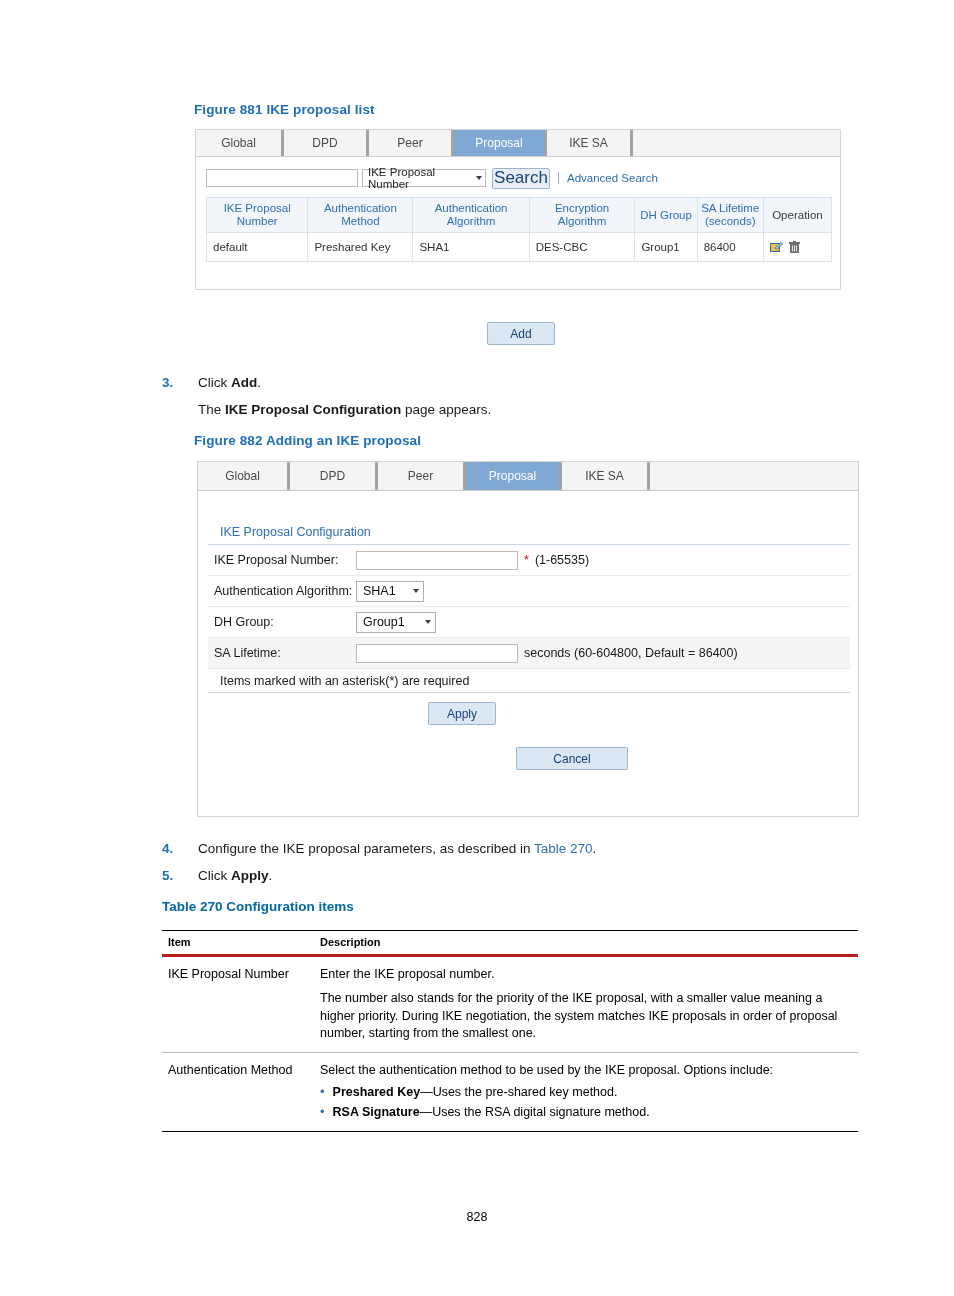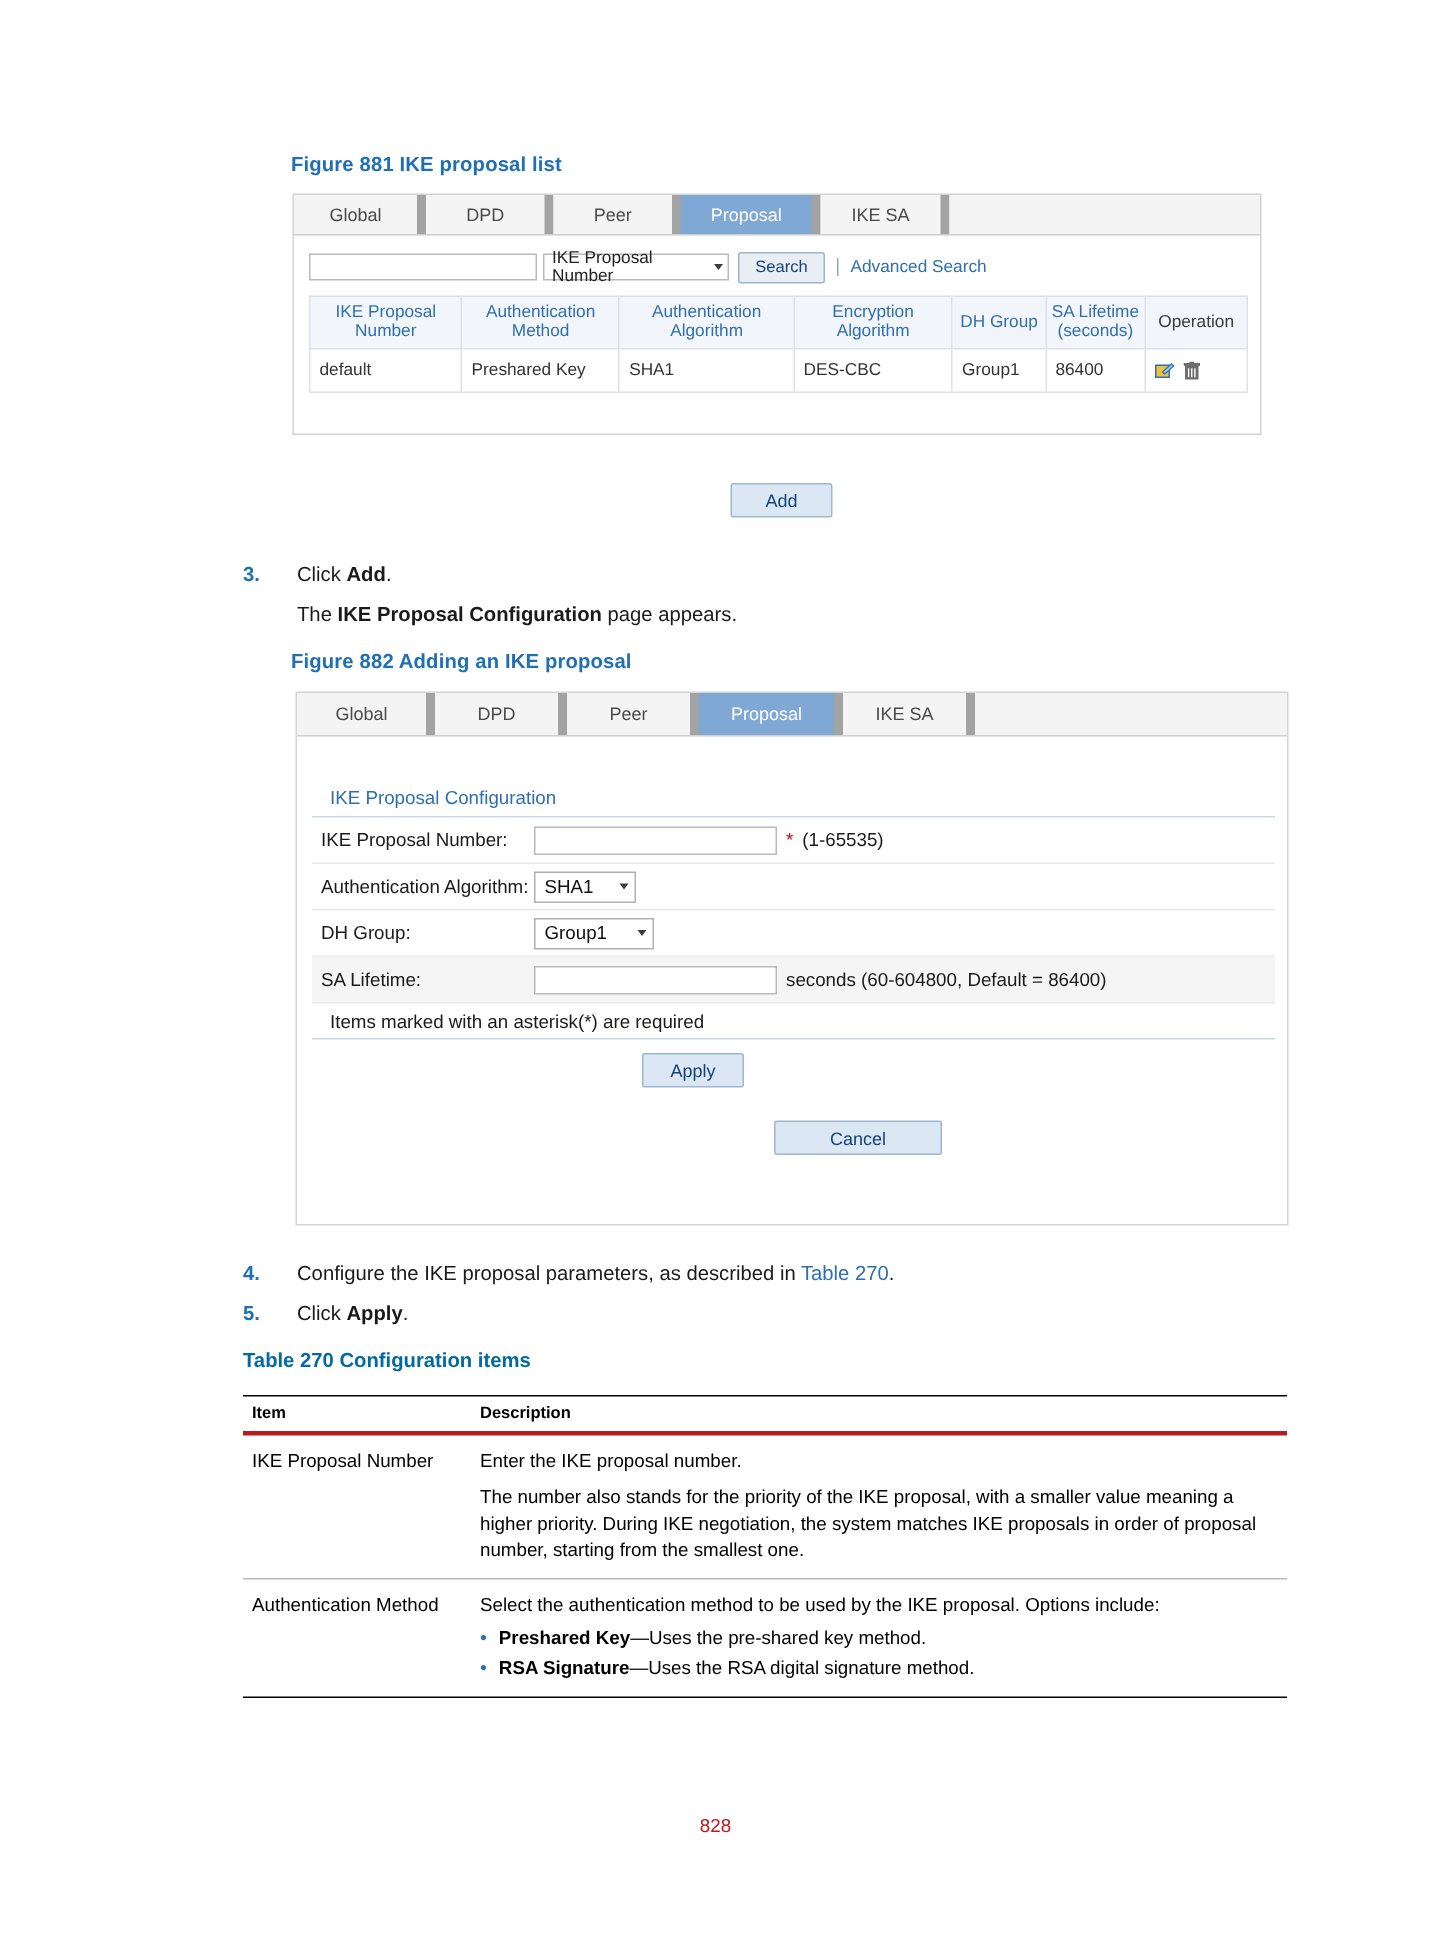--- a/index.html
+++ b/index.html
@@ -45,21 +45,21 @@
     background: #f4f4f4;
     border-bottom: 1px solid #cfcfcf;
     box-sizing: border-box;
   }
   .tab {
     display: flex;
     align-items: center;
     justify-content: center;
     font-size: 12px;
     color: #4a4a4a;
-    border-right: 6px solid #a3a3a3;
+    border-right: 3px solid #a3a3a3;
     background: #f4f4f4;
     box-sizing: border-box;
   }
   .tab.active {
     background: #7fa8d4;
     color: #ffffff;
   }
   .tab-filler {
     flex: 1;
     background: #f4f4f4;
@@ -107,21 +107,21 @@
     border-right: 3.5px solid transparent;
     border-top: 4.5px solid #3d3d3d;
   }
   .btn-search {
     margin-left: 6px;
     width: 56px;
     height: 19px;
     background: #e9eef5;
     border: 1px solid #9fb4cc;
     border-radius: 2px;
-    font-size: 11px;
+    font-size: 17px;
     color: #16427a;
     display: flex;
     align-items: center;
     justify-content: center;
   }
   .adv-search {
     margin-left: 8px;
     font-size: 11.5px;
     color: #2f6fb0;
     border-left: 1px solid #9aa7b5;
@@ -287,21 +287,21 @@
   .bullet-dot {
     color: #2f6fb0;
     font-size: 13px;
     line-height: 1.3;
   }
   .pgnum {
     position: absolute;
     width: 100%;
     text-align: center;
     font-size: 12.5px;
-    color: #b91c1c;
+    color: #000000;
   }
 </style>
 </head>
 <body>
 
 <div class="page">
 
   <div class="fig-caption" style="left:194px; top:102px;">Figure 881 IKE proposal list</div>
 
   <div class="shot" style="left:195px; top:129px; width:646px; height:161px;">

